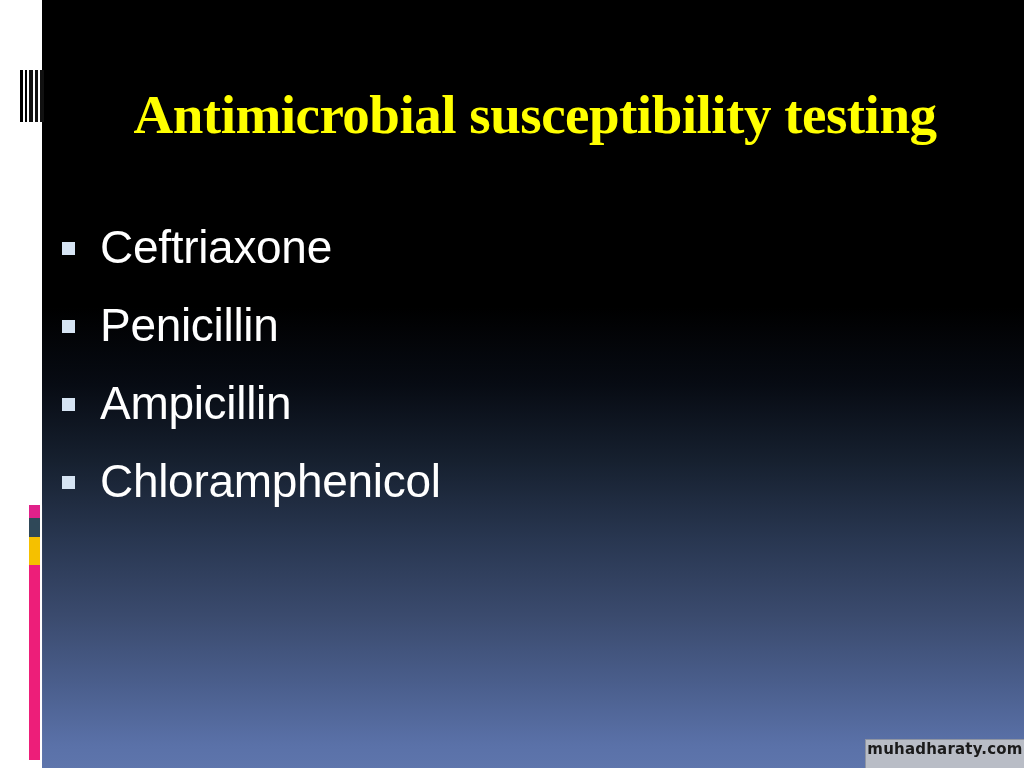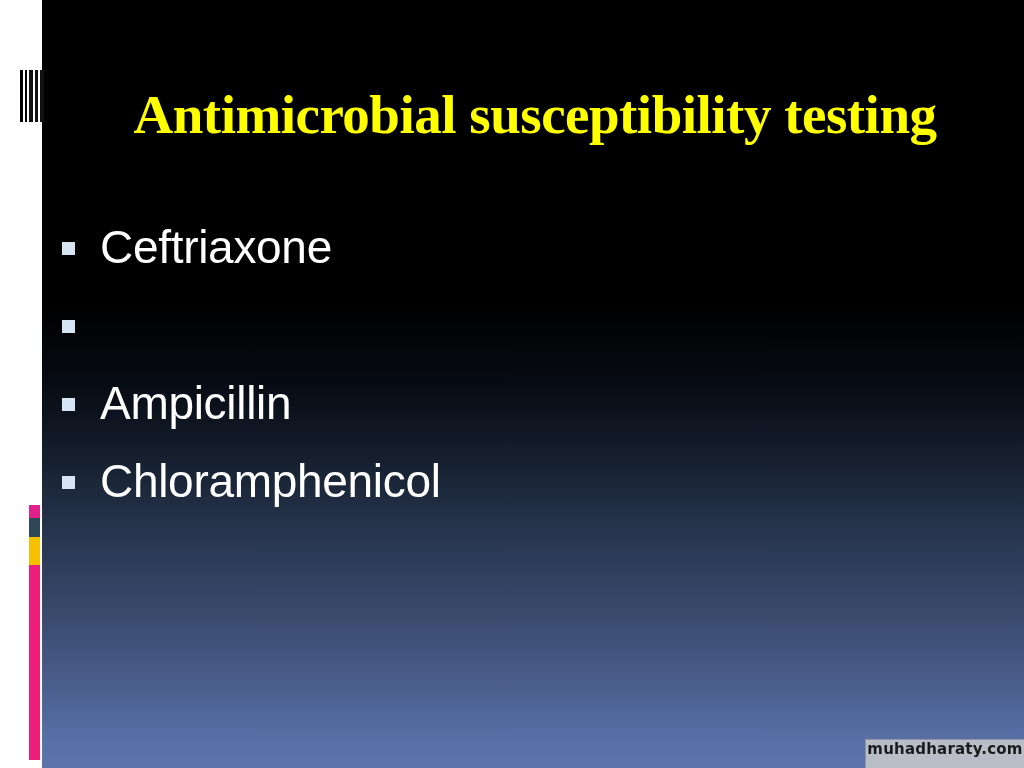--- a/index.html
+++ b/index.html
@@ -210,20 +210,21 @@
     <span>testing</span>
   </div>
 
   <ul class="bullets">
     <li>
       <span class="marker"></span>
       <span class="label">Ceftriaxone</span>
     </li>
     <li>
       <span class="marker"></span>
+      <span class="label">Penicillin</span>
     </li>
     <li>
       <span class="marker"></span>
       <span class="label">Ampicillin</span>
     </li>
     <li>
       <span class="marker"></span>
       <span class="label">Chloramphenicol</span>
     </li>
   </ul>

